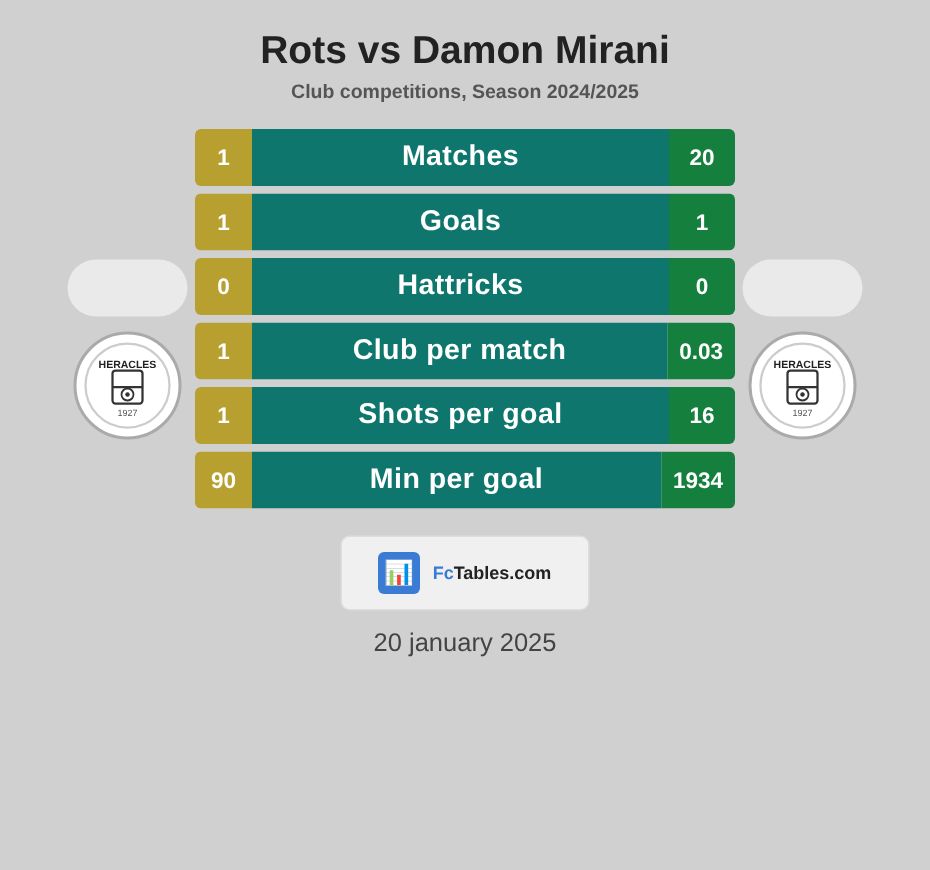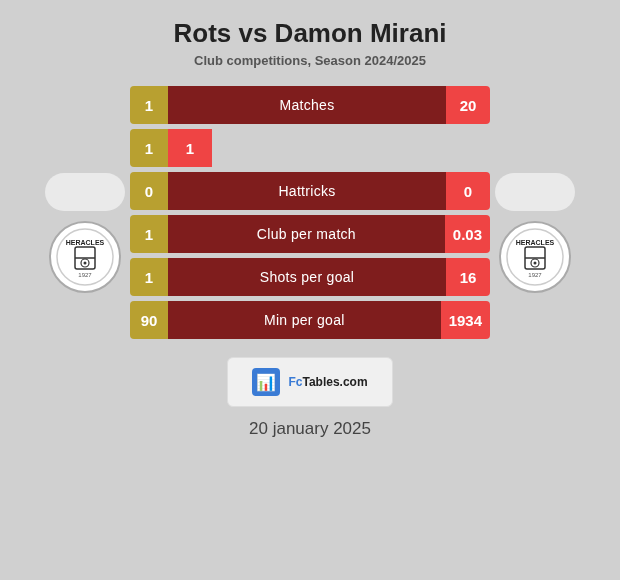--- a/index.html
+++ b/index.html
@@ -106,34 +106,34 @@
       font-size: 15px;
       min-width: 38px;
       height: 100%;
       display: flex;
       align-items: center;
       justify-content: center;
       padding: 0 8px;
     }
 
     .stat-label {
-      background: #7f1d1d;
+      background: #0f766e;
       color: #fff;
-      font-size: 14px;
-      font-weight: 400;
+      font-size: 19px;
+      font-weight: 700;
       flex: 1;
       height: 100%;
       display: flex;
       align-items: center;
       justify-content: center;
       letter-spacing: 0.3px;
     }
 
     .stat-right-val {
-      background: #ef4444;
+      background: #15803d;
       color: #fff;
       font-weight: bold;
       font-size: 15px;
       min-width: 44px;
       height: 100%;
       display: flex;
       align-items: center;
       justify-content: center;
       padding: 0 8px;
     }
@@ -213,20 +213,21 @@
     </div>
 
     <div class="stats-column" id="stats-column">
     <div class="stat-row">
           <div class="stat-left-val">1</div>
           <div class="stat-label">Matches</div>
           <div class="stat-right-val">20</div>
         </div>
         <div class="stat-row">
           <div class="stat-left-val">1</div>
+          <div class="stat-label">Goals</div>
           <div class="stat-right-val">1</div>
         </div>
         <div class="stat-row">
           <div class="stat-left-val">0</div>
           <div class="stat-label">Hattricks</div>
           <div class="stat-right-val">0</div>
         </div>
         <div class="stat-row">
           <div class="stat-left-val">1</div>
           <div class="stat-label">Club per match</div>

